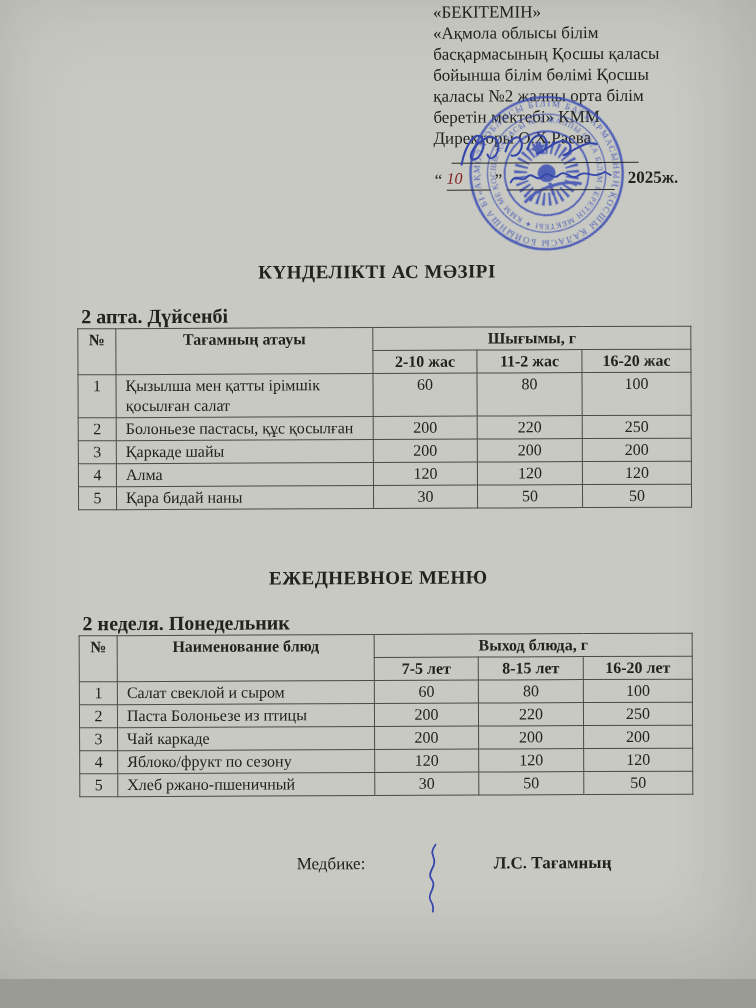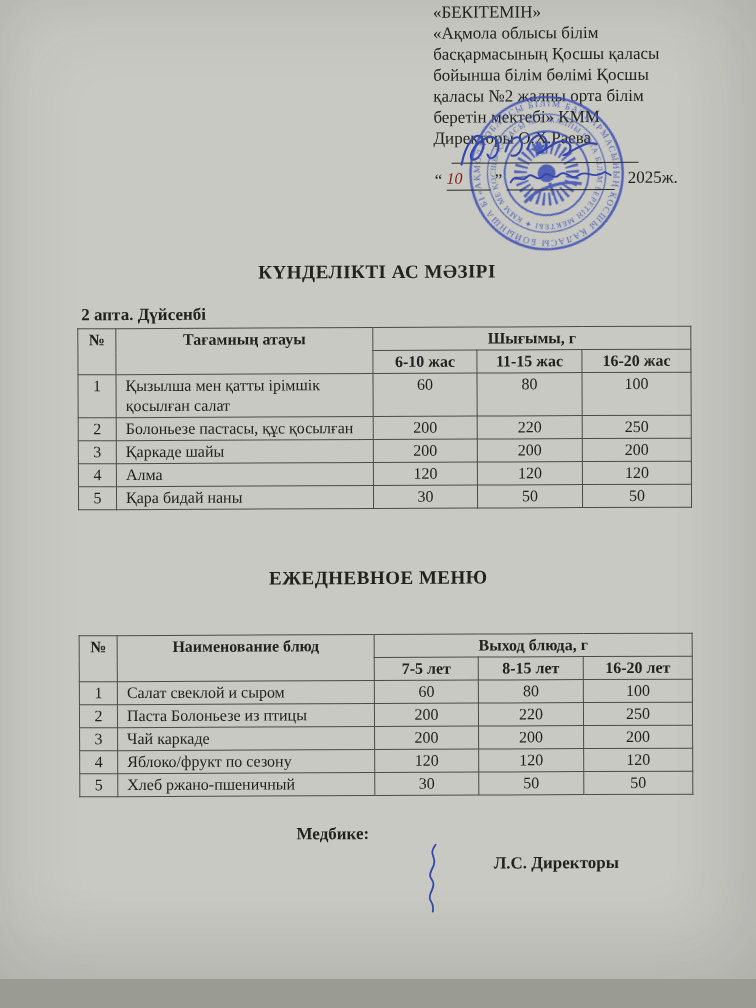--- a/index.html
+++ b/index.html
@@ -24,47 +24,47 @@
   .director-sig{position:absolute;left:458px;top:126px;}
 
   .date-line{position:absolute;left:436px;top:169px;font-size:17px;}
   .date-line .q{vertical-align:bottom;}
   .hw-day{
     display:inline-block;width:44px;border-bottom:1.6px solid #2b2b28;
     color:#7f1d1d;font-style:italic;font-size:16px;height:20px;
   }
   .month-slot{display:inline-block;width:108px;height:20px;border-bottom:1.6px solid #2b2b28;position:relative;vertical-align:bottom;}
   .month-slot svg{position:absolute;left:2px;top:-6px;}
-  .year{margin-left:9px;}
+  .year{margin-left:9px;font-weight:bold;}
 
   .stamp{position:absolute;left:466px;top:92px;opacity:0.85;filter:blur(0.3px);}
 
   
   .doc-title{position:absolute;left:0;width:756px;text-align:center;font-weight:bold;font-size:19px;letter-spacing:0.5px;}
   .t1{top:261px;}
   .t2{top:567px;}
-  .subtitle{position:absolute;left:82px;font-weight:bold;font-size:17px;}
+  .subtitle{position:absolute;left:82px;font-weight:bold;font-size:20px;}
   .s1{top:304px;}
   .s2{top:611px;}
 
   
   table.menu{position:absolute;left:78px;width:613px;border-collapse:collapse;table-layout:fixed;font-size:16px;}
   .m1{top:327px;}
   .m2{top:634px;}
   table.menu th,table.menu td{border:1px solid #4c4c46;padding:1px 5px;line-height:20px;}
   table.menu th{font-weight:bold;text-align:center;}
   th.corner{vertical-align:top;text-align:center;}
   th.namehead{vertical-align:top;text-align:left;padding-left:9px;}
   table.menu td{text-align:center;vertical-align:middle;}
   table.menu td.name-cell{text-align:left;padding-left:9px;}
   table.menu tbody tr:first-child td{vertical-align:top;}
   table.menu tbody tr:first-child td.name-cell{vertical-align:top;}
 
   
-  .footer-label{position:absolute;left:295px;top:824px;font-weight:bold;font-size:17px;}
+  .footer-label{position:absolute;left:295px;top:854px;font-weight:normal;font-size:17px;}
   .footer-name{position:absolute;left:492px;top:854px;font-weight:bold;font-size:17px;}
   .nurse-sig{position:absolute;left:420px;top:843px;}
 
   .ink{stroke:#3647ac;fill:none;stroke-linecap:round;stroke-linejoin:round;}
 </style>
 </head>
 <body>
 
 <div class="page">
   <div class="tilt">
@@ -132,22 +132,22 @@
           <col style="width:105px">
           <col style="width:109px">
         </colgroup>
       <thead>
         <tr>
           <th class="corner" rowspan="2">№</th>
           <th class="namehead" rowspan="2">Тағамның атауы</th>
           <th colspan="3">Шығымы, г</th>
         </tr>
         <tr>
-          <th>6-10 жас</th>
-          <th>11-15  жас</th>
+          <th>2-10 жас</th>
+          <th>11-2  жас</th>
           <th>16-20 жас</th>
         </tr>
       </thead>
       <tbody>
           <tr>
             <td>1</td>
             <td class="name-cell">Қызылша мен қатты ірімшік қосылған салат</td>
             <td>60</td>
             <td>80</td>
             <td>100</td>
@@ -177,20 +177,21 @@
             <td>5</td>
             <td class="name-cell">Қара бидай наны</td>
             <td>30</td>
             <td>50</td>
             <td>50</td>
           </tr>
         </tbody>
     </table>
 
     <div class="doc-title t2">ЕЖЕДНЕВНОЕ МЕНЮ</div>
+    <div class="subtitle s2">2 неделя. Понедельник</div>
 
     <table class="menu m2">
       <colgroup>
           <col style="width:38px">
           <col style="width:257px">
           <col style="width:104px">
           <col style="width:105px">
           <col style="width:109px">
         </colgroup>
       <thead>
@@ -241,16 +242,16 @@
             <td>50</td>
             <td>50</td>
           </tr>
         </tbody>
     </table>
 
     <div class="footer-label">Медбике:</div>
     <svg class="nurse-sig" width="24" height="70" viewBox="0 0 24 70">
       <path class="ink" stroke-width="1.8" d="M14,2 C5,14 18,13 10,27 C4,39 17,34 9,50 C5,60 13,57 11,69"></path>
     </svg>
-    <div class="footer-name">Л.С. Директоры</div>
+    <div class="footer-name">Л.С. Тағамның</div>
 
   </div>
 </div>
 
 </body></html>

